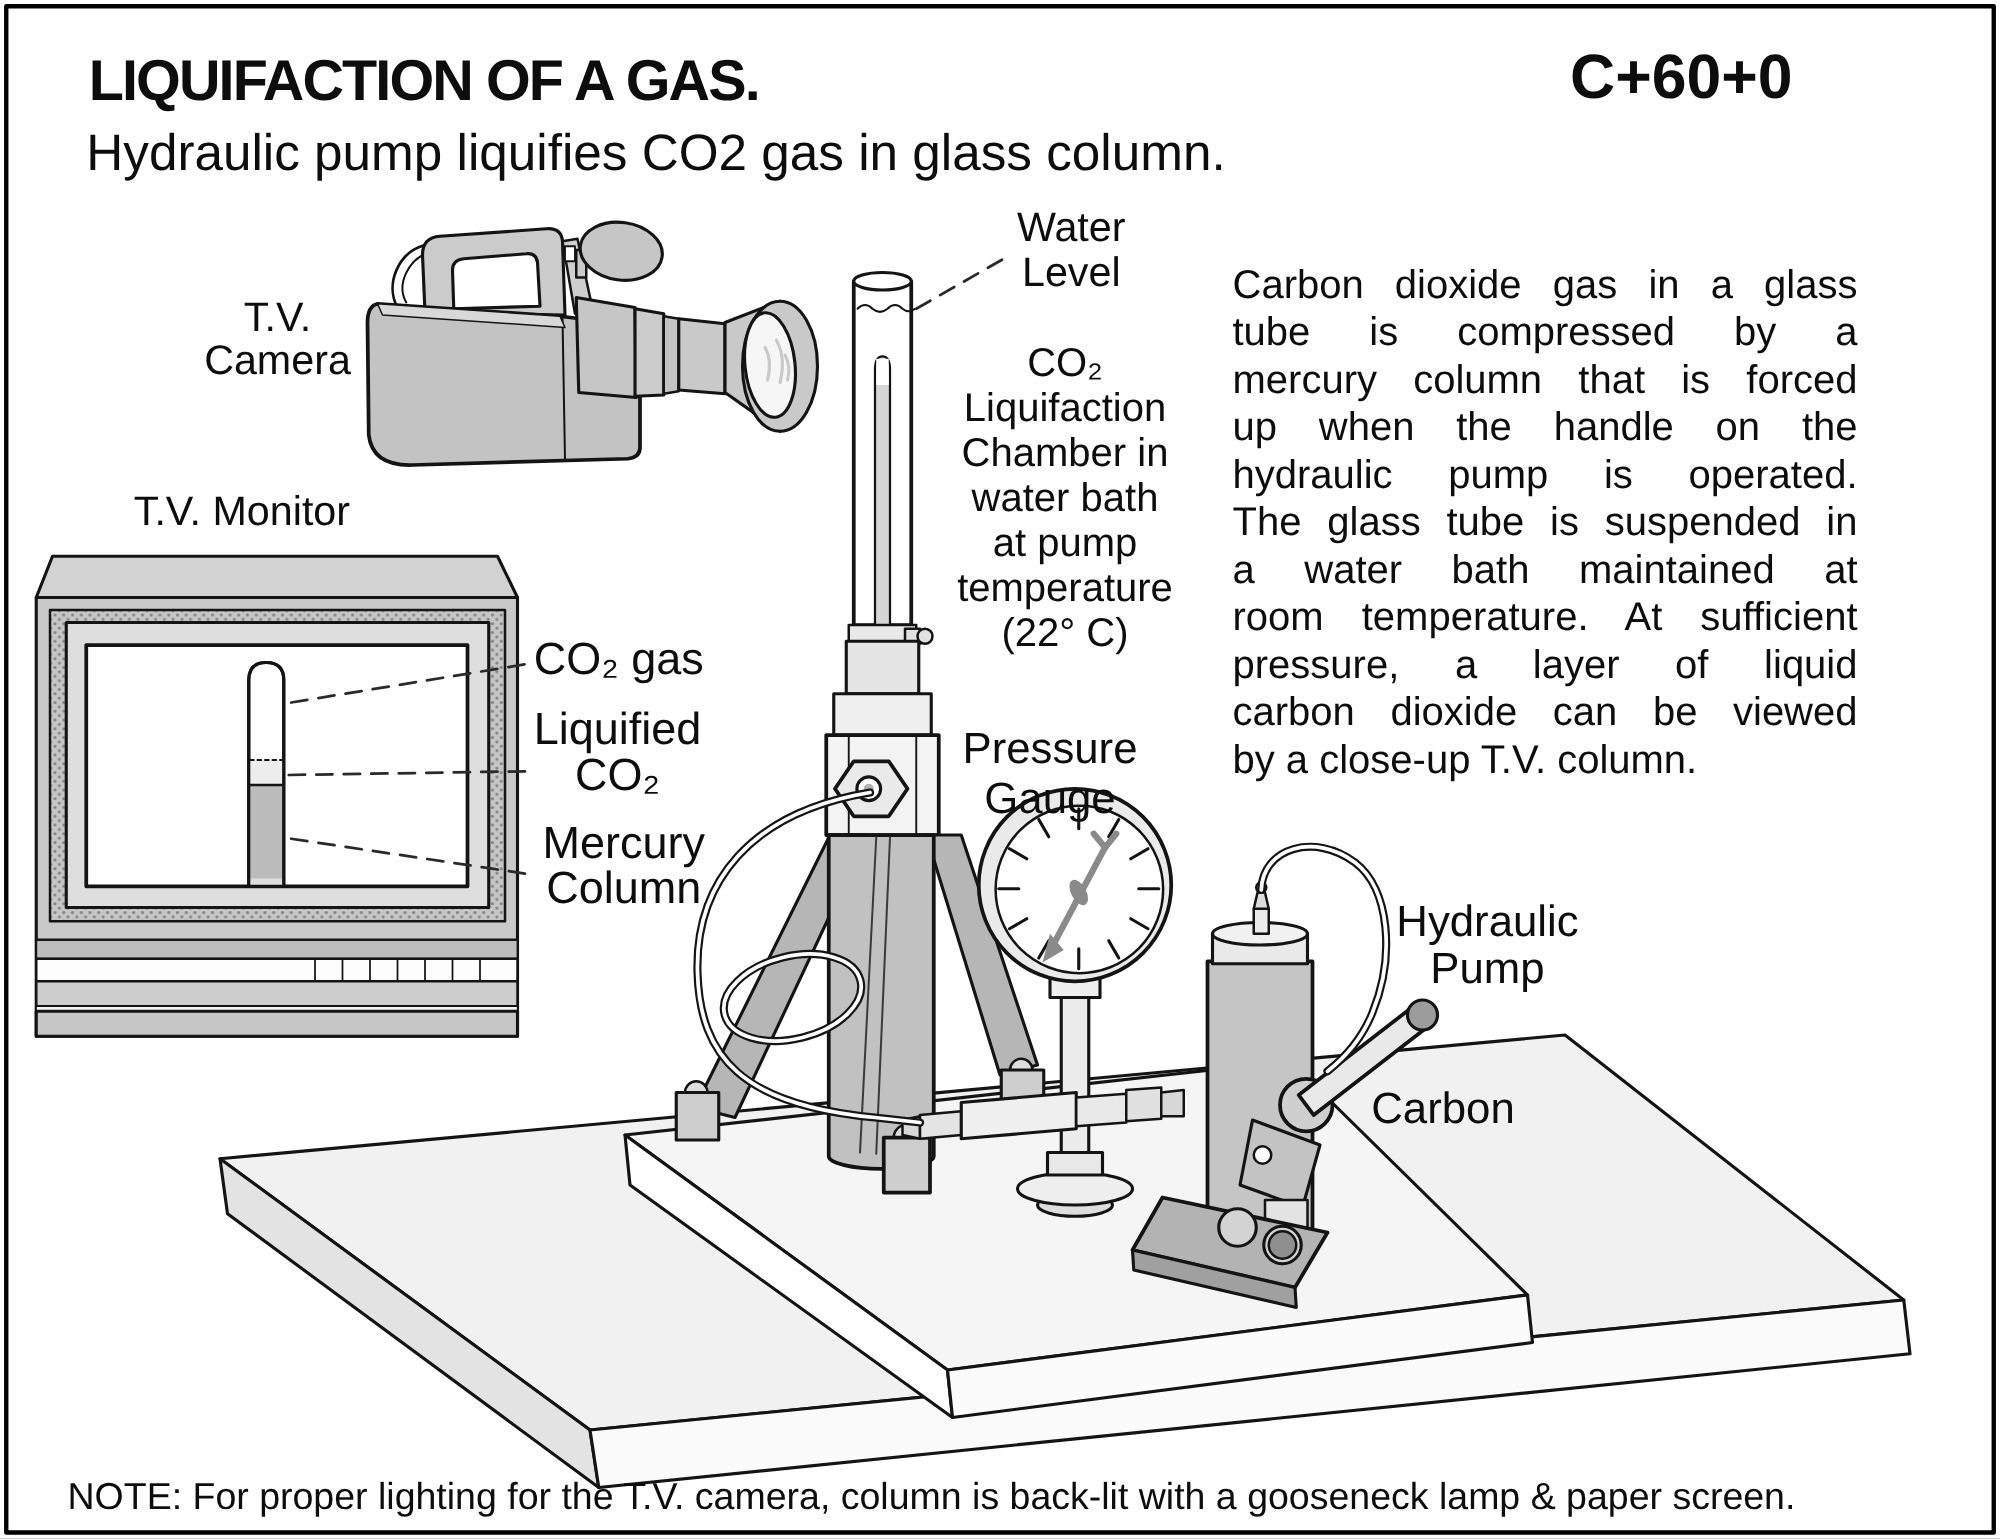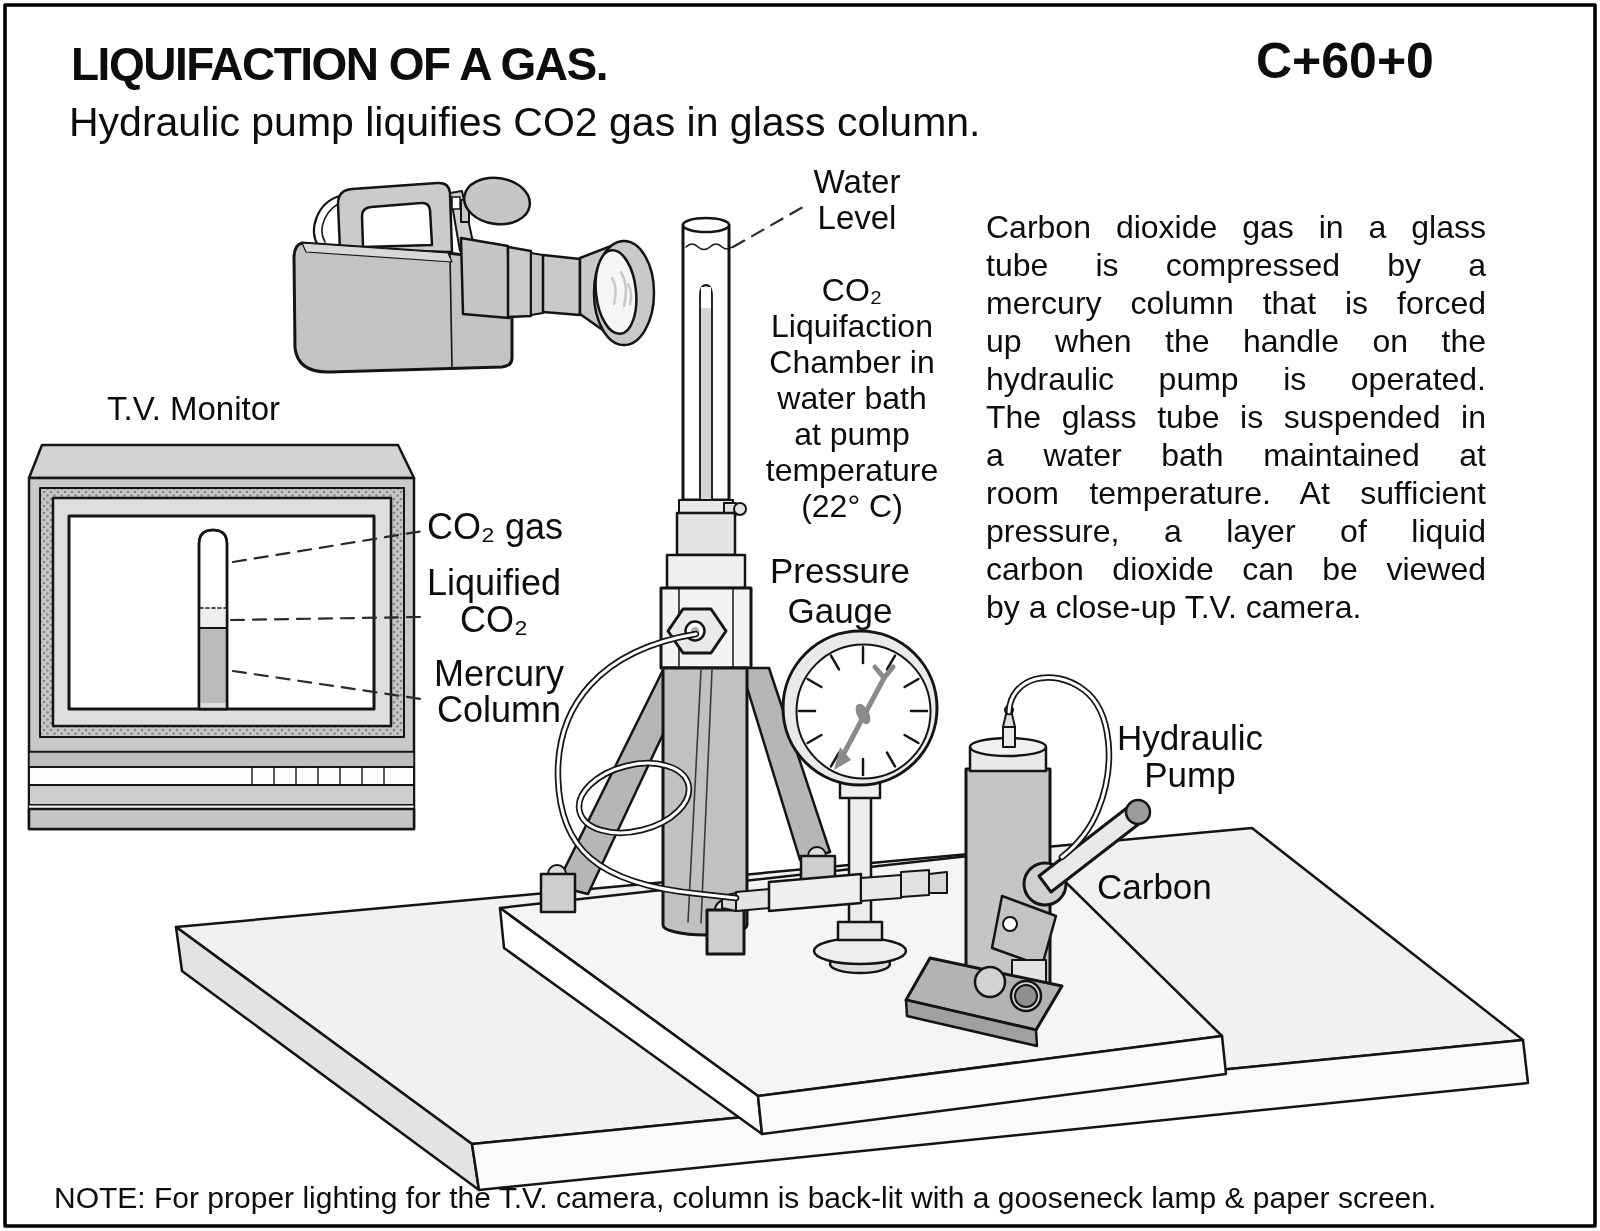--- a/index.html
+++ b/index.html
@@ -18,21 +18,21 @@
   .moncall { font-size:36px; }
   .chamber { font-size:32px; line-height:36px; }
   .para {
     position:absolute; left:986px; top:208px; width:500px;
     font-size:32px; line-height:38px;
   }
   .para div { text-align:justify; text-align-last:justify; }
   .para div:last-child { text-align-last:left; }
   .note { font-size:30px; }
   .lh34 { line-height:34px; } .lh36 { line-height:36px; }
-  .lh37 { line-height:37px; } .lh40 { line-height:40px; }
+  .lh37 { line-height:37px; } .lh40 { line-height:40px;margin-top:28px; }
 </style>
 </head>
 <body>
 
 <div class="page">
 
   <svg class="art" width="1600" height="1231" viewBox="0 0 1600 1231" stroke-linejoin="round" stroke-linecap="round">
     <defs>
       <pattern id="ht" width="7" height="7" patternUnits="userSpaceOnUse">
         <rect width="7" height="7" fill="#c6c6c6"></rect>
@@ -232,23 +232,27 @@
       <div>Carbon dioxide gas in a glass</div>
       <div>tube is compressed by a</div>
       <div>mercury column that is forced</div>
       <div>up when the handle on the</div>
       <div>hydraulic pump is operated.</div>
       <div>The glass tube is suspended in</div>
       <div>a water bath maintained at</div>
       <div>room temperature. At sufficient</div>
       <div>pressure, a layer of liquid</div>
       <div>carbon dioxide can be viewed</div>
-      <div>by a close-up T.V. camera.</div>
-    </div>
-
+      <div>by a close-up T.V. column.</div>
+    </div>
+
+  <div class="lbl dlbl center lh34" style="left:222px; top:237px;">
+      <div>T.V.</div>
+      <div>Camera</div>
+    </div>
   <div class="lbl dlbl" style="left:107px; top:391px;">T.V. Monitor</div>
   <div class="lbl dlbl center lh36" style="left:857px; top:164px;">
       <div>Water</div>
       <div>Level</div>
     </div>
   <div class="lbl chamber center" style="left:852px; top:272px;">
       <div>CO₂</div>
       <div>Liquifaction</div>
       <div>Chamber in</div>
       <div>water bath</div>

